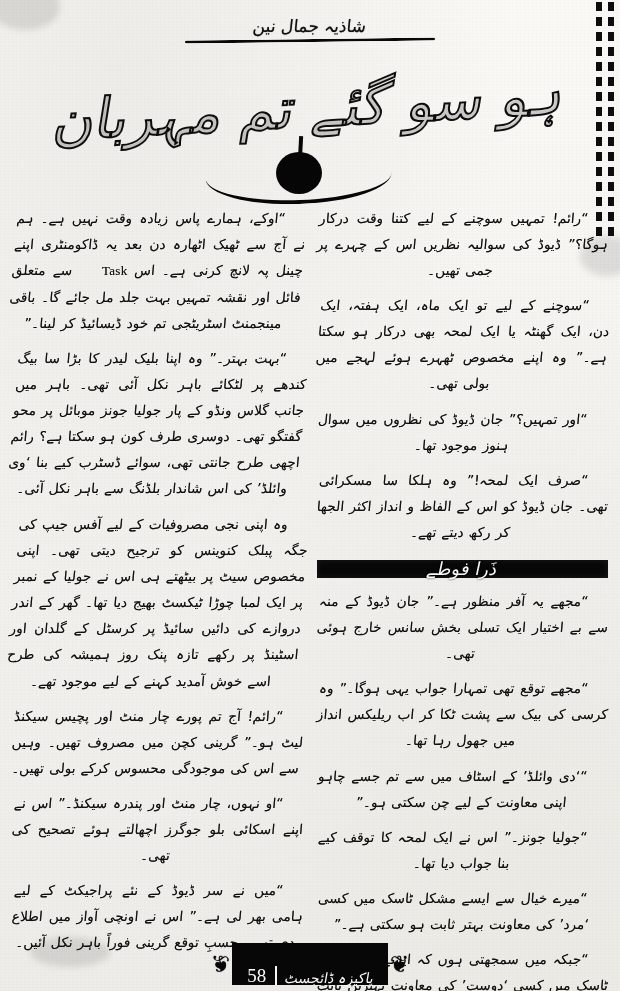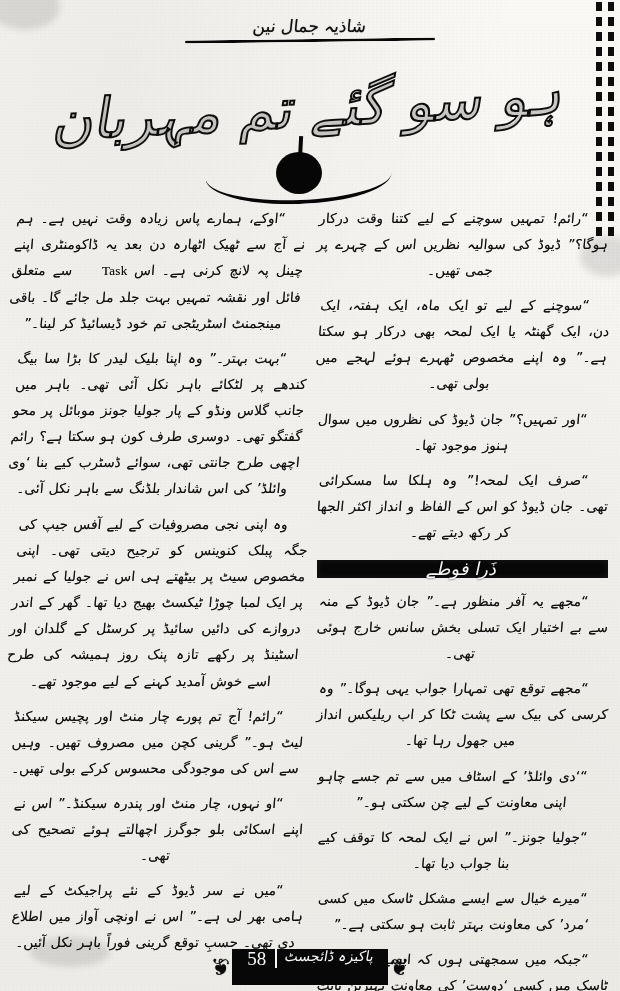--- a/index.html
+++ b/index.html
@@ -138,22 +138,22 @@
     position:absolute;left:0;bottom:6px;width:100%;
     display:flex;align-items:center;justify-content:center;gap:0;
   }
   #footer .flourish{
     font-size:23px;color:#0d0d0d;line-height:1;
     font-family:"DejaVu Sans", sans-serif;
     text-shadow:0 0 1px rgba(0,0,0,.6);
   }
   #footer .flourish.left{transform:scaleX(-1);}
   #footer .plate{
-    background:#0c0c0c;height:36px;
-    display:flex;align-items:flex-start;
+    background:#0c0c0c;height:42px;
+    display:flex;align-items:flex-end;
     padding:0 6px;margin:0 2px;
   }
   #footer .pagenum{
     color:#f5f5f5;font-family:"Liberation Serif", serif;
     font-size:19px;padding:0 9px;line-height:1;
     border-right:2px solid #f0f0f0;
   }
   #footer .magazine{
     color:#f5f5f5;font-family:"DejaVu Sans", sans-serif;
     direction:rtl;font-size:14px;padding:0 8px;line-height:1;

